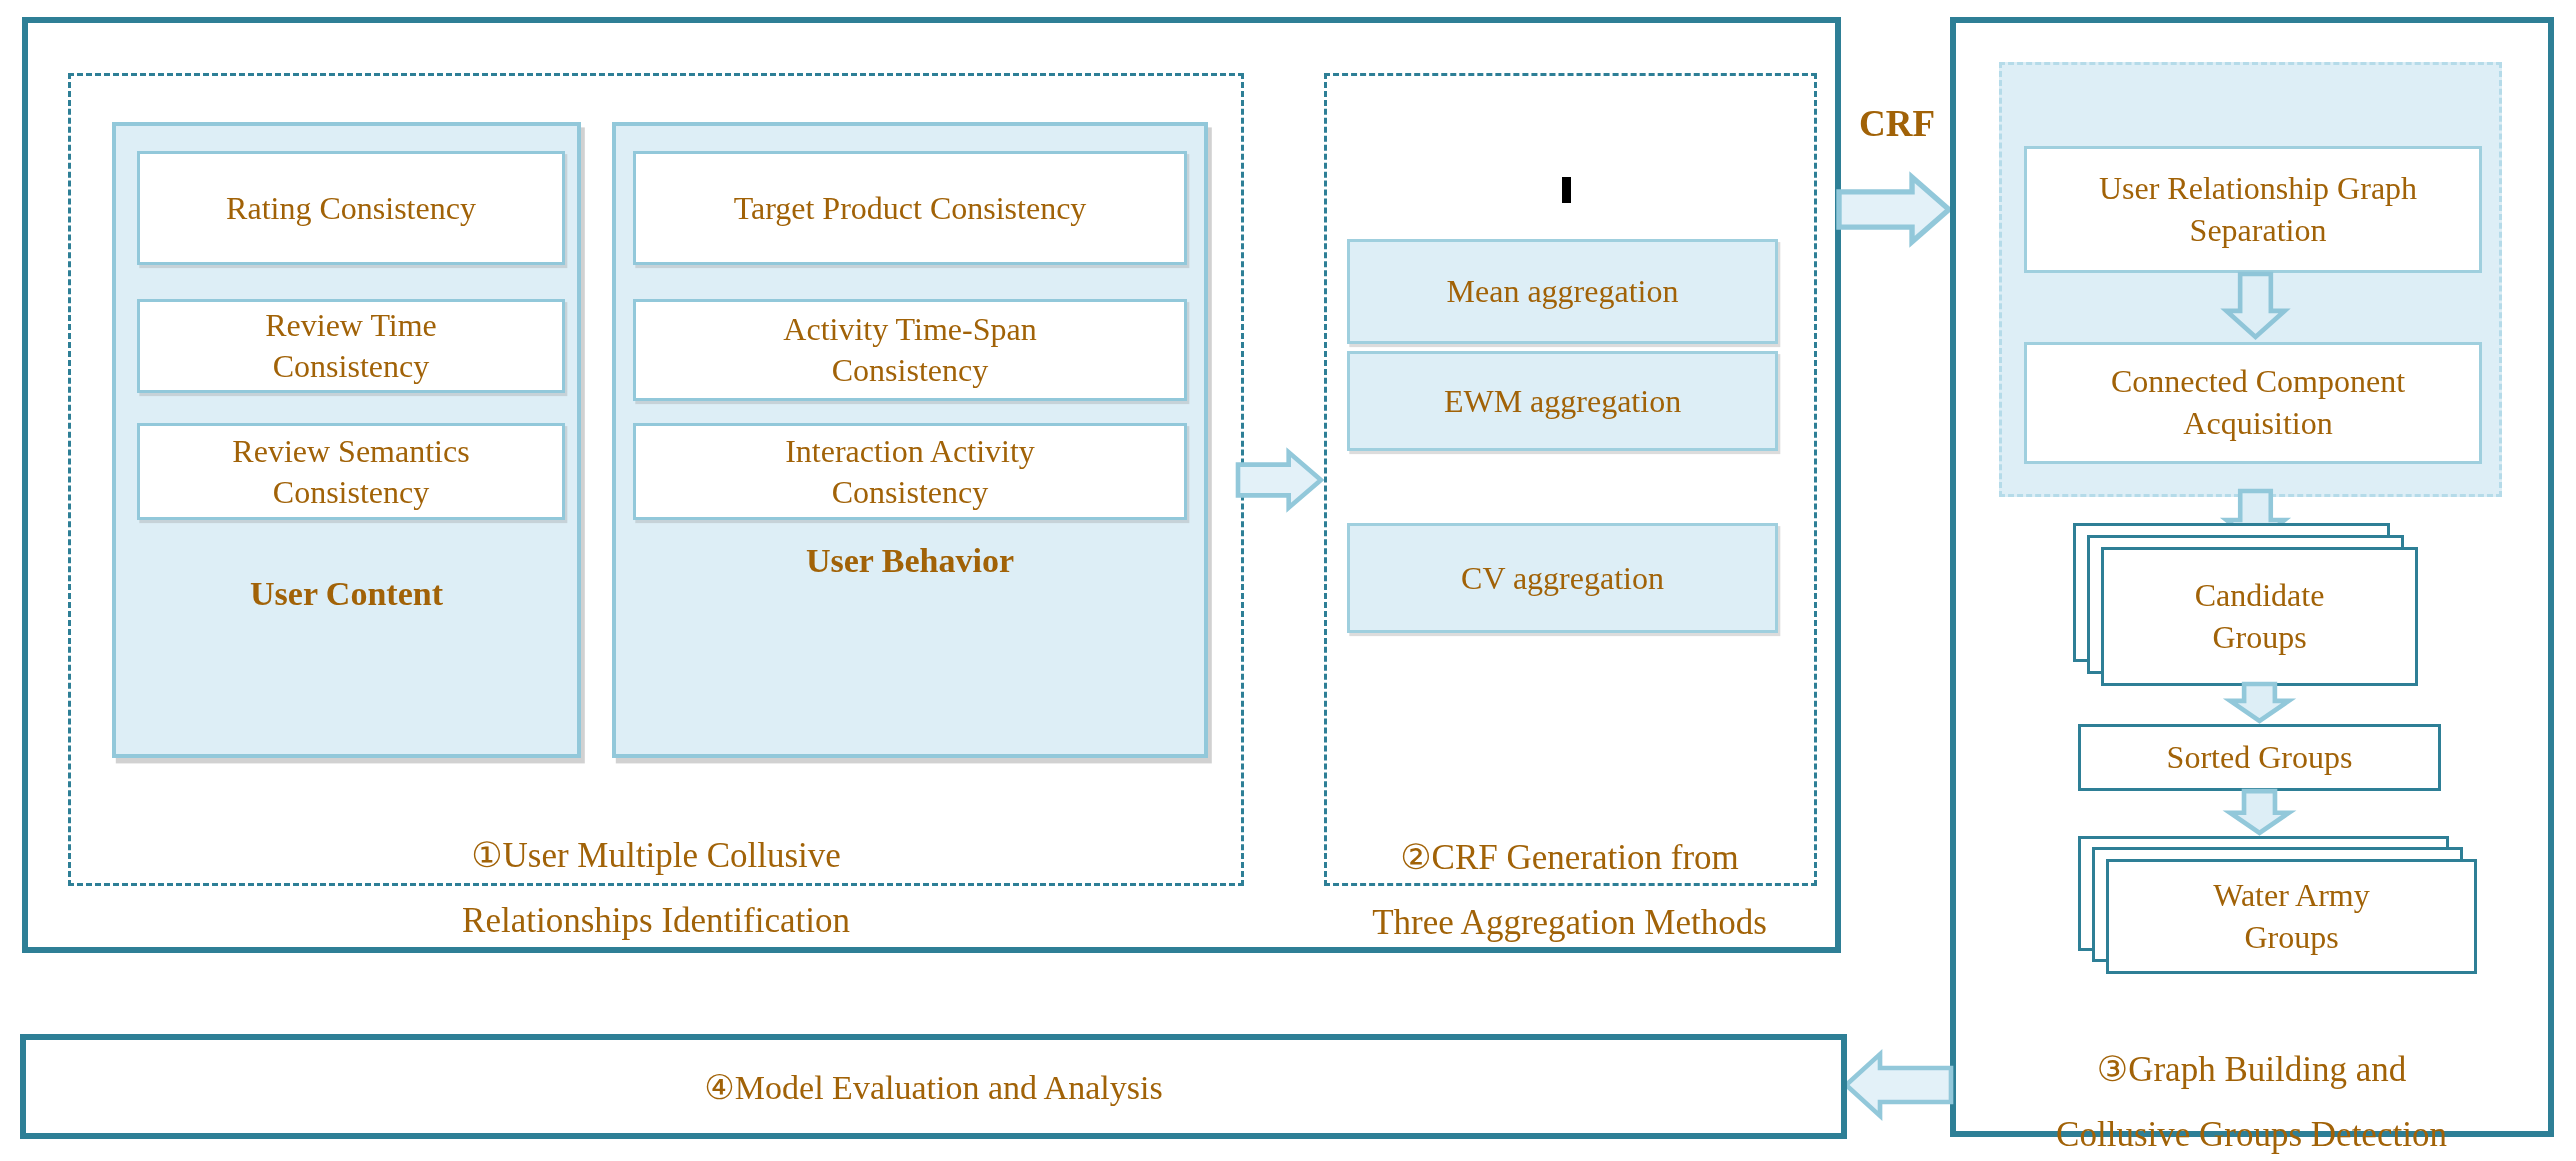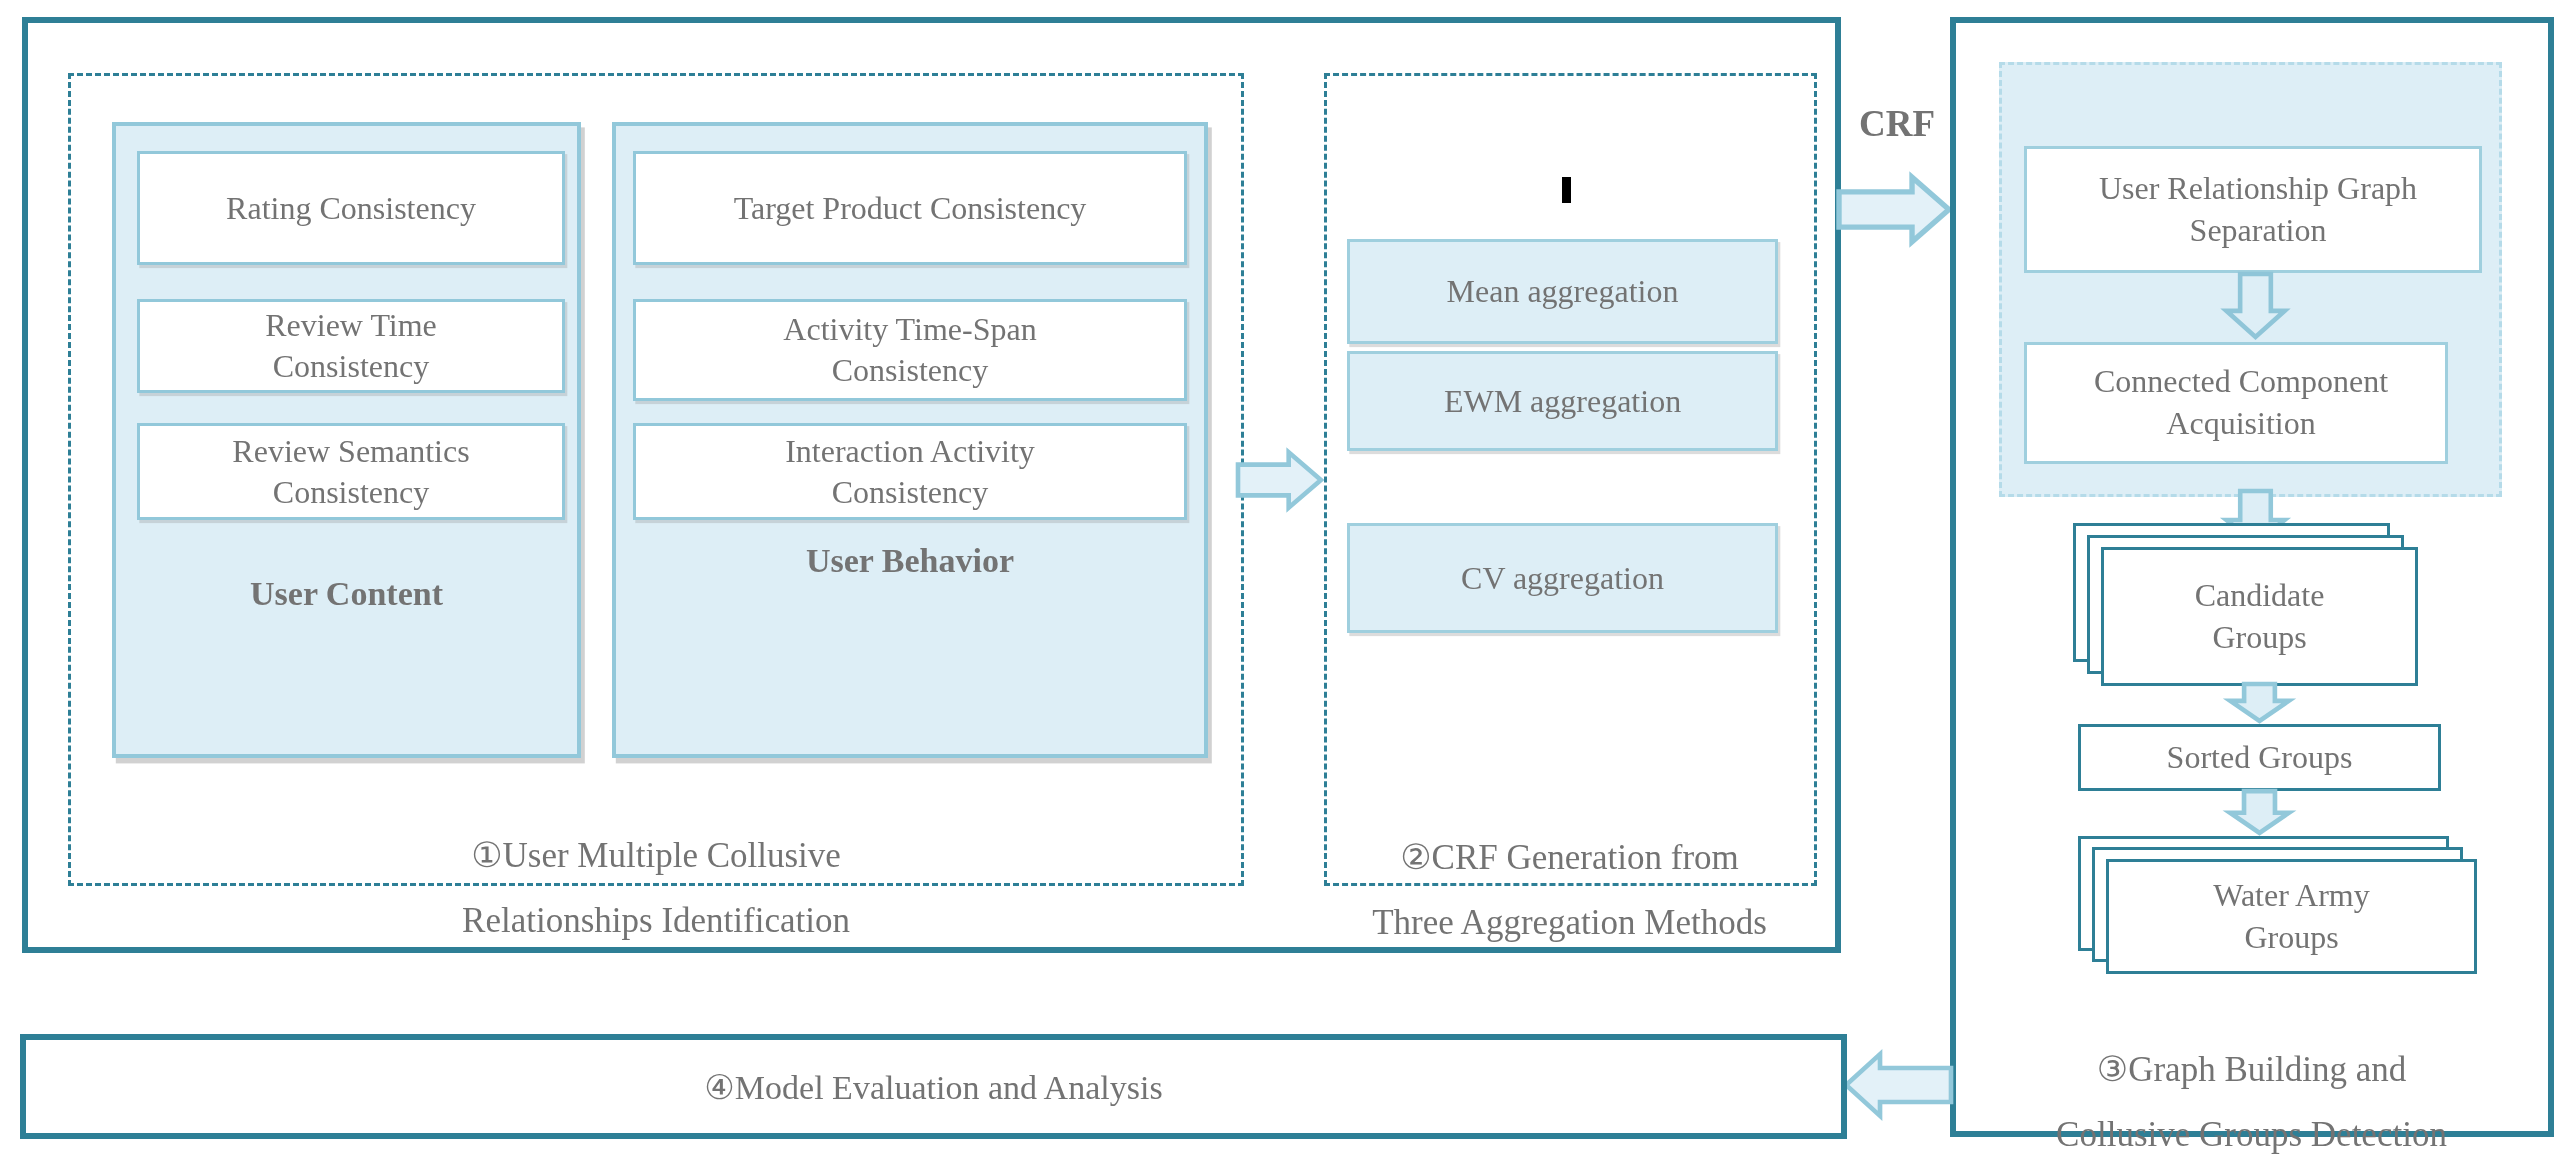--- a/index.html
+++ b/index.html
@@ -1,21 +1,21 @@
 <!DOCTYPE html>
 <html style="font-size:12.3px"><head>
 <meta charset="utf-8">
 <style>
   html,body{margin:0;padding:0;background:#ffffff;}
   #canvas{
     position:relative;width:2576px;height:1161px;background:#ffffff;overflow:hidden;
     font-family:"Liberation Serif",serif;color:#000;
   }
   .abs{position:absolute;box-sizing:border-box;}
-  .lbl{font-family:"Liberation Serif",serif;color:#737373;text-align:center;white-space:pre-line;}
+  .lbl{font-family:"Liberation Serif",serif;color:#a16207;text-align:center;white-space:pre-line;}
   .center{display:flex;align-items:center;justify-content:center;}
 
   
   .outer-box{left:21.6px;top:17px;width:1819px;height:936px;border:6.2px solid #2e7f96;background:#ffffff;}
   .dashed1{left:68px;top:73px;width:1176px;height:813px;border:3.8px dashed #2e7f96;}
   .dashed2{left:1324px;top:73px;width:493px;height:813px;border:3.8px dashed #2e7f96;}
 
   .panel{background:#ddeef6;border:4.6px solid #92c8da;box-shadow:3.8px 5.4px 0 rgba(140,140,140,0.40);}
   .panel-content{left:112px;top:122px;width:469px;height:636px;}
   .panel-behavior{left:612px;top:122px;width:596px;height:636px;}
@@ -42,21 +42,21 @@
   .box-ewm{left:1347px;top:351px;width:431px;height:100px;}
   .box-cv{left:1347px;top:523px;width:431px;height:110px;}
   .tick{left:1562px;top:177px;width:9.2px;height:26px;background:#000;}
 
   .crf-label{left:1841px;top:102px;width:112px;font-weight:bold;font-size:37px;}
 
   .right-box{left:1950px;top:17px;width:604px;height:1120px;border:6.2px solid #2e7f96;background:#ffffff;}
   .dashed-panel{left:1999px;top:62px;width:503px;height:435px;background:#ddeef6;border:3.8px dashed #b5dbe9;}
   .rbox{background:#ffffff;border:3.8px solid #9fcfde;font-size:32px;line-height:1.3;padding-left:10px;}
   .box-urg{left:2024px;top:146px;width:458px;height:127px;}
-  .box-cc{left:2024px;top:342px;width:424px;height:122px;}
+  .box-cc{left:2024px;top:342px;width:458px;height:122px;}
 
   .tealcard{background:#ffffff;border:3.8px solid #2e7f96;}
   .cand-back{left:2073px;top:523px;width:317px;height:139px;}
   .cand-mid{left:2087px;top:535px;width:317px;height:139px;}
   .cand-front{left:2101px;top:547px;width:317px;height:139px;font-size:32px;line-height:1.3;}
   .box-sorted{left:2078px;top:724px;width:363px;height:67px;font-size:32px;}
   .water-back{left:2078px;top:836px;width:371px;height:115px;}
   .water-mid{left:2092px;top:847px;width:371px;height:115px;}
   .water-front{left:2106px;top:859px;width:371px;height:115px;font-size:32px;line-height:1.3;}
 

